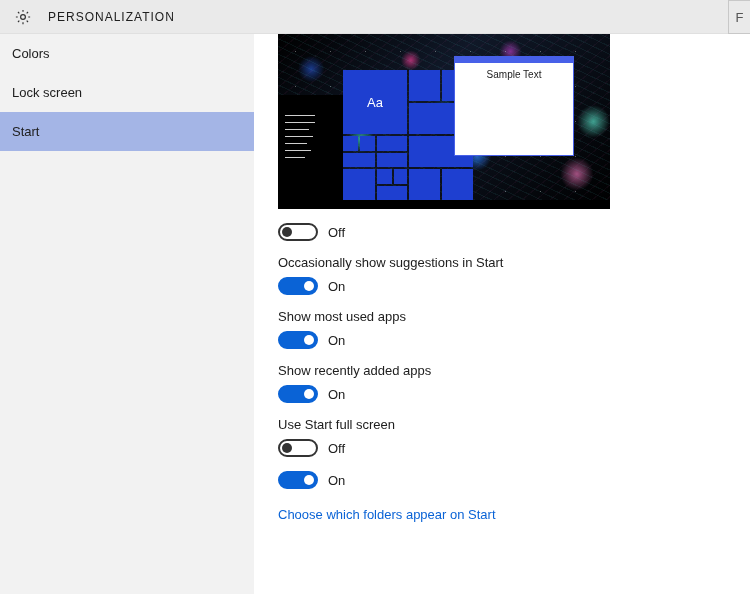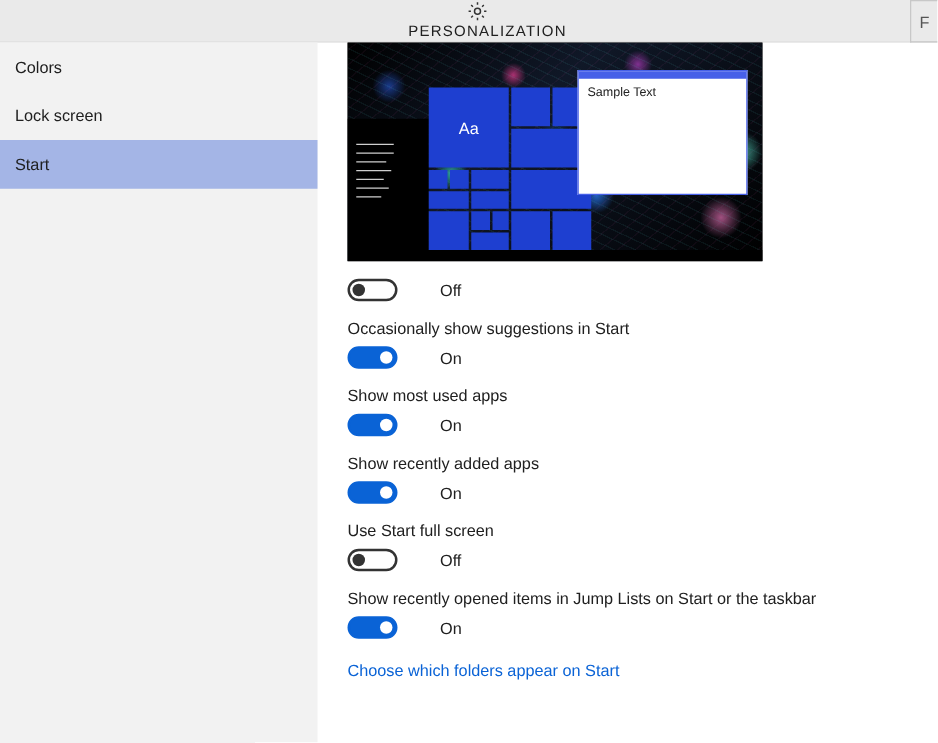--- a/index.html
+++ b/index.html
@@ -14,21 +14,20 @@
     position: relative;
   }
   
   .header {
     height: 34px;
     background: #eaeaea;
     display: flex;
     align-items: center;
     padding-left: 14px;
     border-bottom: 1px solid #e0e0e0;
-    flex-direction: column;
   }
   .header .gear {
     width: 18px; height: 18px;
     display: flex; align-items: center; justify-content: center;
   }
   .header-title {
     margin-left: 16px;
     font-size: 12px;
     letter-spacing: 1px;
     text-transform: uppercase;
@@ -155,24 +154,25 @@
   .tiles .row3b { left:34px; top:83px; width:30px; height:14px; }
   .tiles .row4a { left:0; top:99px; width:32px; height:31px; }
   .tiles .row4b { left:34px; top:99px; width:15px; height:15px; }
   .tiles .row4c { left:51px; top:99px; width:13px; height:15px; }
   .tiles .row4d { left:34px; top:116px; width:30px; height:14px; }
   .tiles .row4e { left:66px; top:99px; width:31px; height:31px; }
   .tiles .row4f { left:99px; top:99px; width:31px; height:31px; }
 
   .sample-win {
     position: absolute;
-    top: 22px; right: 12px;
-    width: 136px; height: 100px;
+    top: 22px; right: 36px;
+    width: 120px; height: 100px;
     background: #ffffff;
     border: 1px solid #4760e8;
+    text-align: center;
   }
   .sample-win .bar {
     height: 6px;
     background: #4760e8;
   }
   .sample-win .txt {
     padding: 6px 7px;
     font-size: 10px;
     color: #222;
   }
@@ -181,21 +181,20 @@
   .setting {
     margin-bottom: 14px;
   }
   .setting-label {
     font-size: 13px;
     margin-bottom: 7px;
   }
   .toggle-row {
     display: flex;
     align-items: center;
-    gap: 24px;
   }
   .toggle {
     width: 40px; height: 18px;
     border-radius: 9px;
     position: relative;
     cursor: pointer;
   }
   .toggle.off {
     border: 2px solid #333;
     background: #fff;
@@ -343,21 +342,20 @@
     <div class="setting-label">Use Start full screen</div>
     <div class="toggle-row">
       <div class="toggle off">
           <div class="knob"></div>
         </div>
       <span class="toggle-state">Off</span>
     </div>
   </div>
 
   <div class="setting">
-    <div class="setting-label">Show recently opened items in Jump Lists on Start or the taskbar</div>
     <div class="toggle-row">
       <div class="toggle on">
           <div class="knob"></div>
         </div>
       <span class="toggle-state">On</span>
     </div>
   </div>
 
   <a class="link">Choose which folders appear on Start</a>
 

